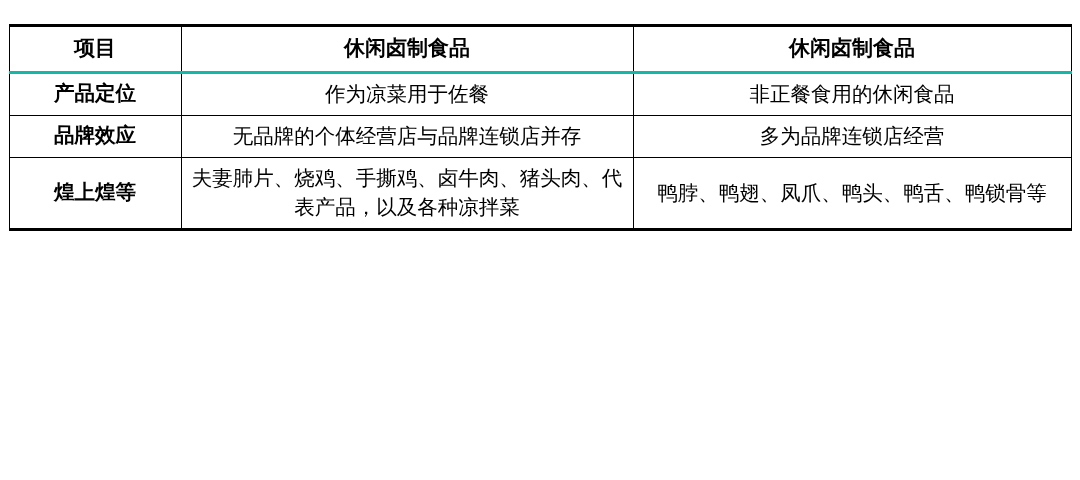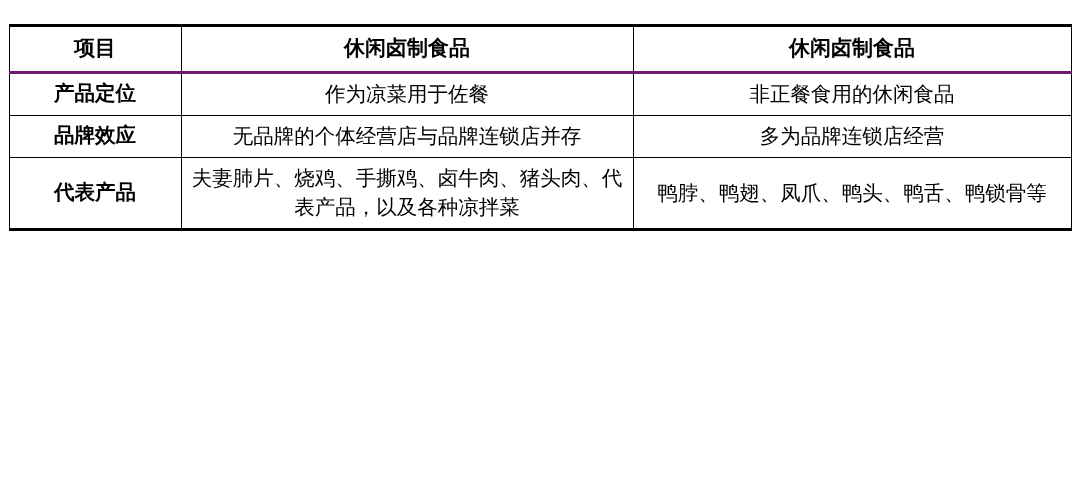--- a/index.html
+++ b/index.html
@@ -40,21 +40,21 @@
   }
   
   table.comparison {
     border-top: 3px solid #000;
     border-bottom: 3px solid #000;
     border-left: 1px solid #000;
     border-right: 1px solid #000;
   }
   tr.header-row td {
     font-weight: bold;
-    border-bottom: 3px solid #701a75;
+    border-bottom: 3px solid #14b8a6;
     font-size: 21px;
     padding-top: 7px;
     padding-bottom: 7px;
   }
   td.rowlabel {
     font-weight: bold;
     font-size: 21px;
     font-family: Liberation Mono, monospace;
   }
   col.c0 { width: 172px; }
@@ -81,19 +81,19 @@
         <td class="rowlabel">产品定位</td>
         <td>作为凉菜用于佐餐</td>
         <td>非正餐食用的休闲食品</td>
       </tr>
       <tr>
         <td class="rowlabel">品牌效应</td>
         <td>无品牌的个体经营店与品牌连锁店并存</td>
         <td>多为品牌连锁店经营</td>
       </tr>
       <tr>
-        <td class="rowlabel">代表产品</td>
+        <td class="rowlabel">煌上煌等</td>
         <td>夫妻肺片、烧鸡、手撕鸡、卤牛肉、猪头肉、代表产品，以及各种凉拌菜</td>
         <td>鸭脖、鸭翅、凤爪、鸭头、鸭舌、鸭锁骨等</td>
       </tr>
     </tbody>
   </table>
 </div>
 
 </body></html>

